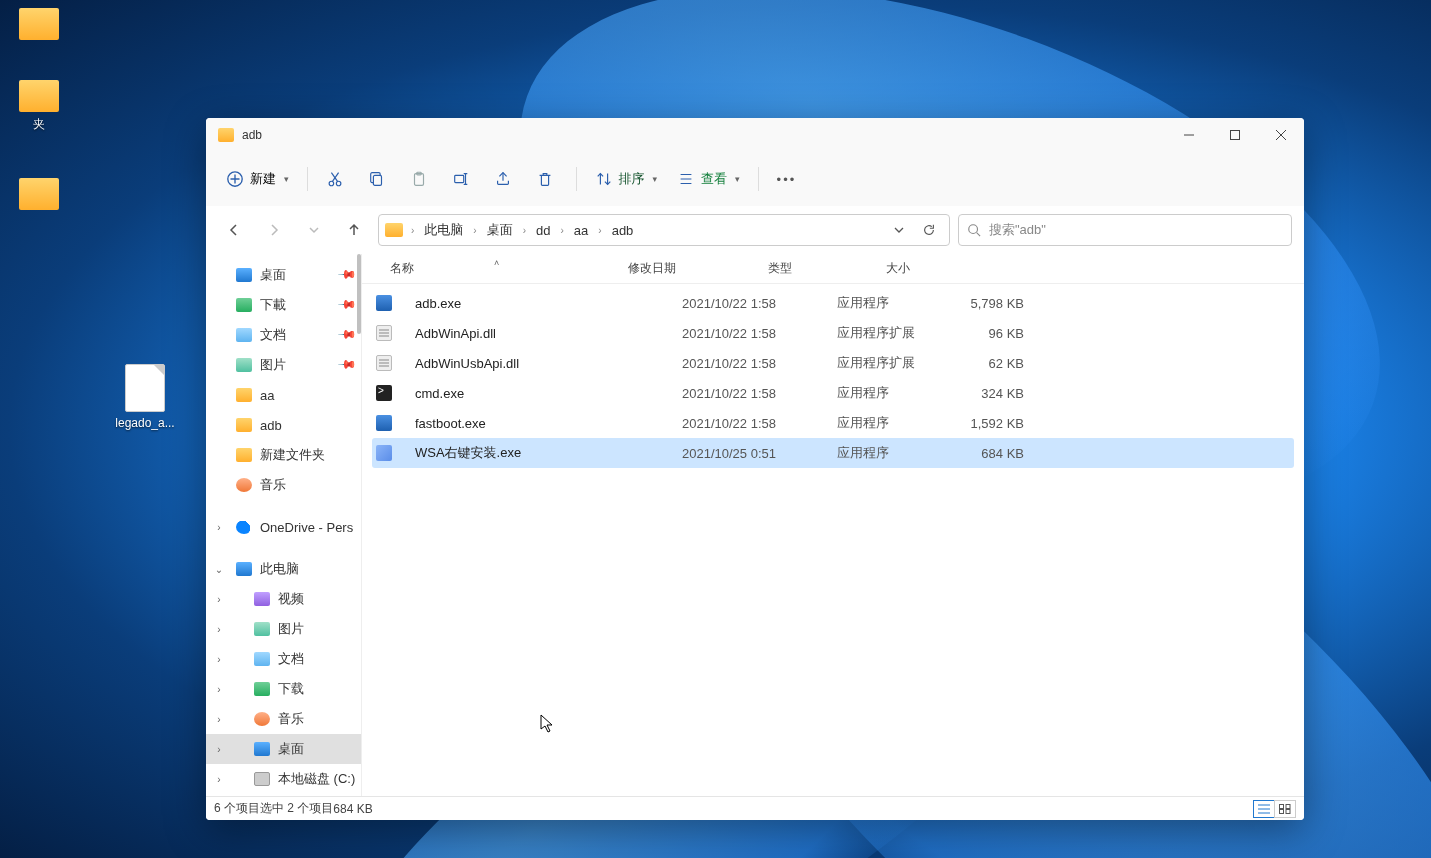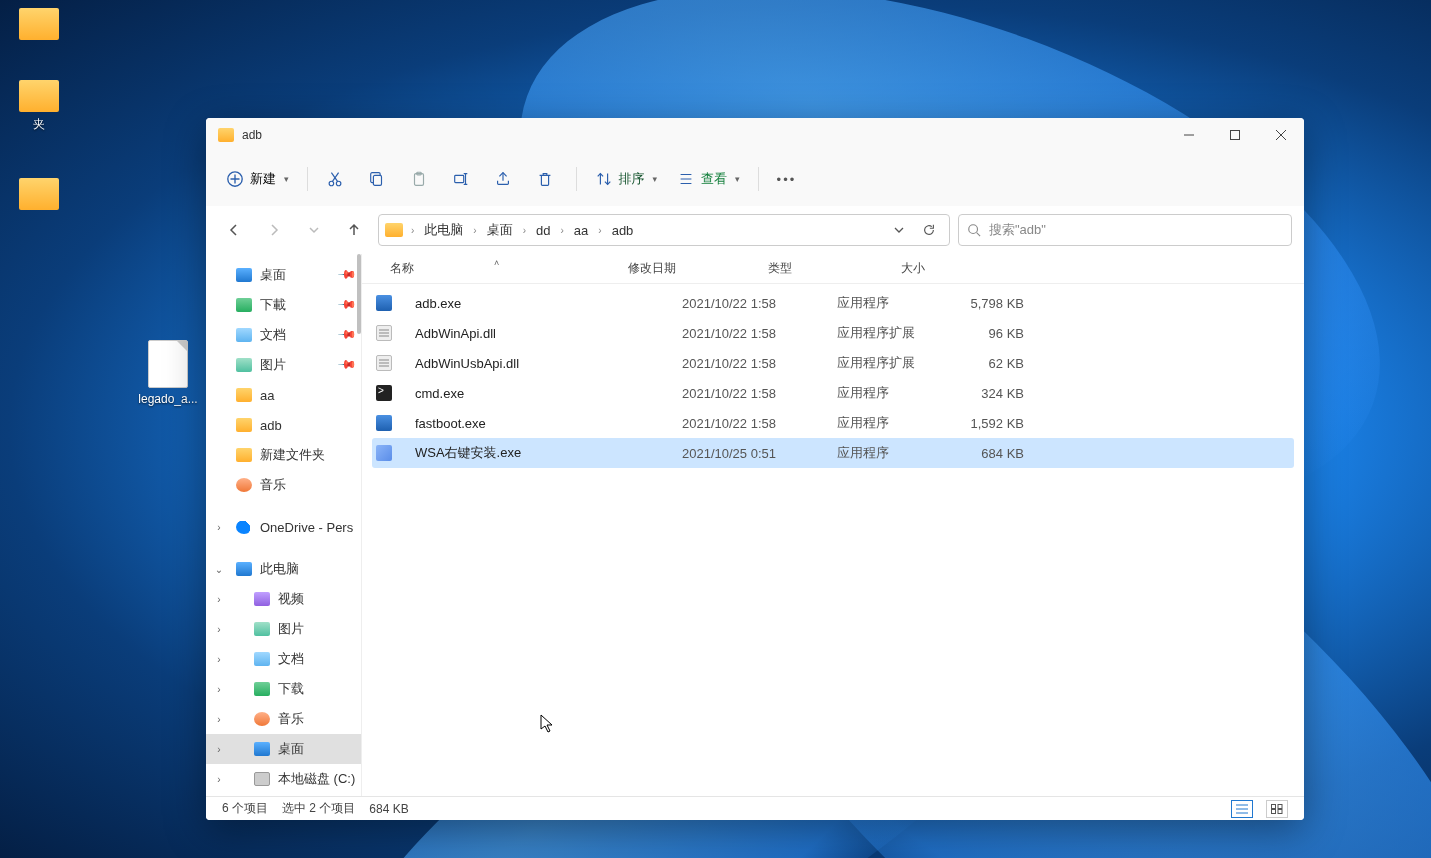--- a/index.html
+++ b/index.html
@@ -37,21 +37,21 @@
     background: #fff;
     border-radius: 2px;
     position: relative;
   }
   .di1 { left: 4px; top: 8px; }
   .di1 .glyph { background: linear-gradient(#ffd46c, #ffb02e); height: 32px; }
   .di2 { left: 4px; top: 80px; }
   .di2 .glyph { background: linear-gradient(#ffd46c, #ffb02e); height: 32px; }
   .di3 { left: 4px; top: 178px; }
   .di3 .glyph { background: linear-gradient(#ffd46c, #ffb02e); height: 32px; }
-  .di4 { left: 110px; top: 340px; margin-left: 23px; }
+  .di4 { left: 110px; top: 364px; }
   .di4 .glyph { background: #fff; border: 1px solid #ccc; height: 48px; }
   .di4 .glyph::after { content:""; position:absolute; right:0; top:0; border-style:solid; border-width:0 10px 10px 0; border-color:transparent #ccc transparent transparent; }
 
   
   .window {
     position: absolute;
     left: 206px;
     top: 118px;
     width: 1098px;
     height: 702px;
@@ -241,21 +241,21 @@
     color: #444;
     border-bottom: 1px solid #eee;
     padding-left: 10px;
     position: relative;
   }
   .col { padding: 0 8px; }
   .col-name { width: 248px; padding-left: 18px; position: relative; }
   .col-name .sort-ind { position:absolute; left: 122px; top: -2px; font-size: 9px; color: #666; }
   .col-date { width: 140px; font-family: Liberation Serif, serif; }
   .col-type { width: 118px; }
-  .col-size { width: 70px; text-align: center; }
+  .col-size { width: 70px; text-align: left; }
   .files {
     flex: 1;
     overflow: auto;
     padding: 4px 10px;
   }
   .file-row {
     height: 30px;
     display: flex;
     align-items: center;
     font-size: 13px;
@@ -282,22 +282,21 @@
   .fcell-type { width: 118px; padding: 0 8px; color: #555; }
   .fcell-size { width: 70px; padding: 0 8px; text-align: right; color: #555; }
 
   .statusbar {
     height: 24px;
     border-top: 1px solid #e5e5e5;
     display: flex;
     align-items: center;
     font-size: 12px;
     color: #444;
-    padding: 0 16px;
-    gap: 14px;
+    padding: 0 8px;
     background: #fff;
     flex-shrink: 0;
   }
   .statusbar .spacer { flex: 1; }
   .viewbtn {
     width: 22px; height: 18px;
     border: 1px solid #ccc;
     display: flex; align-items: center; justify-content: center;
     font-size: 11px; color: #555;
   }

